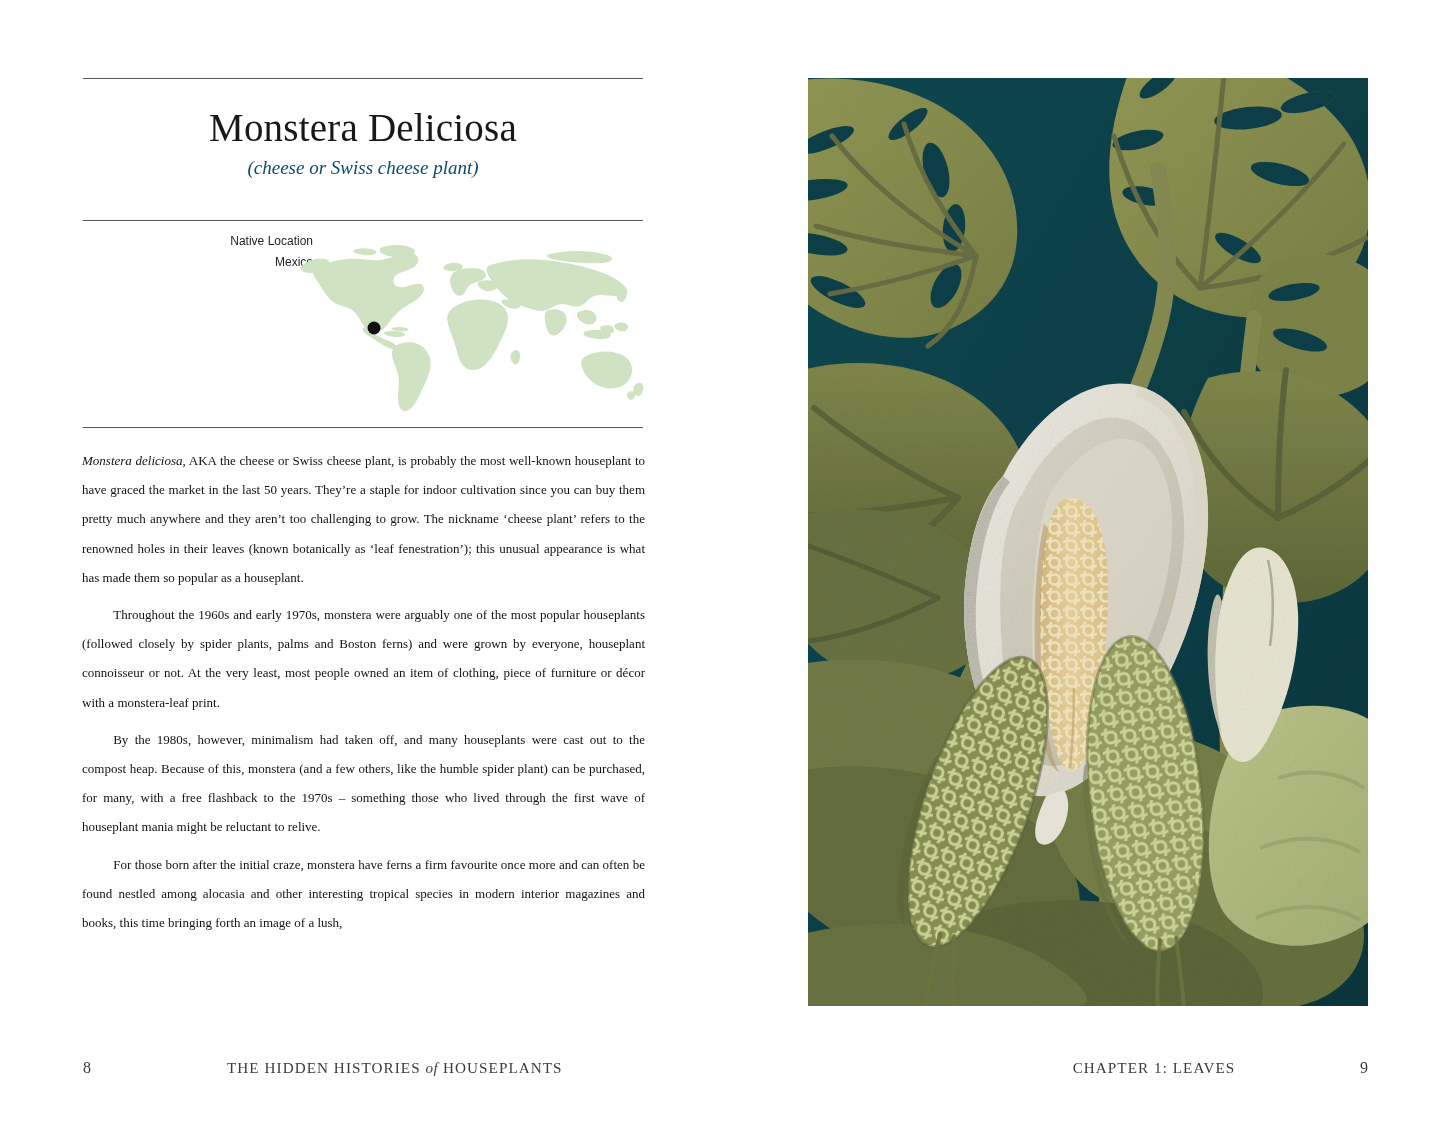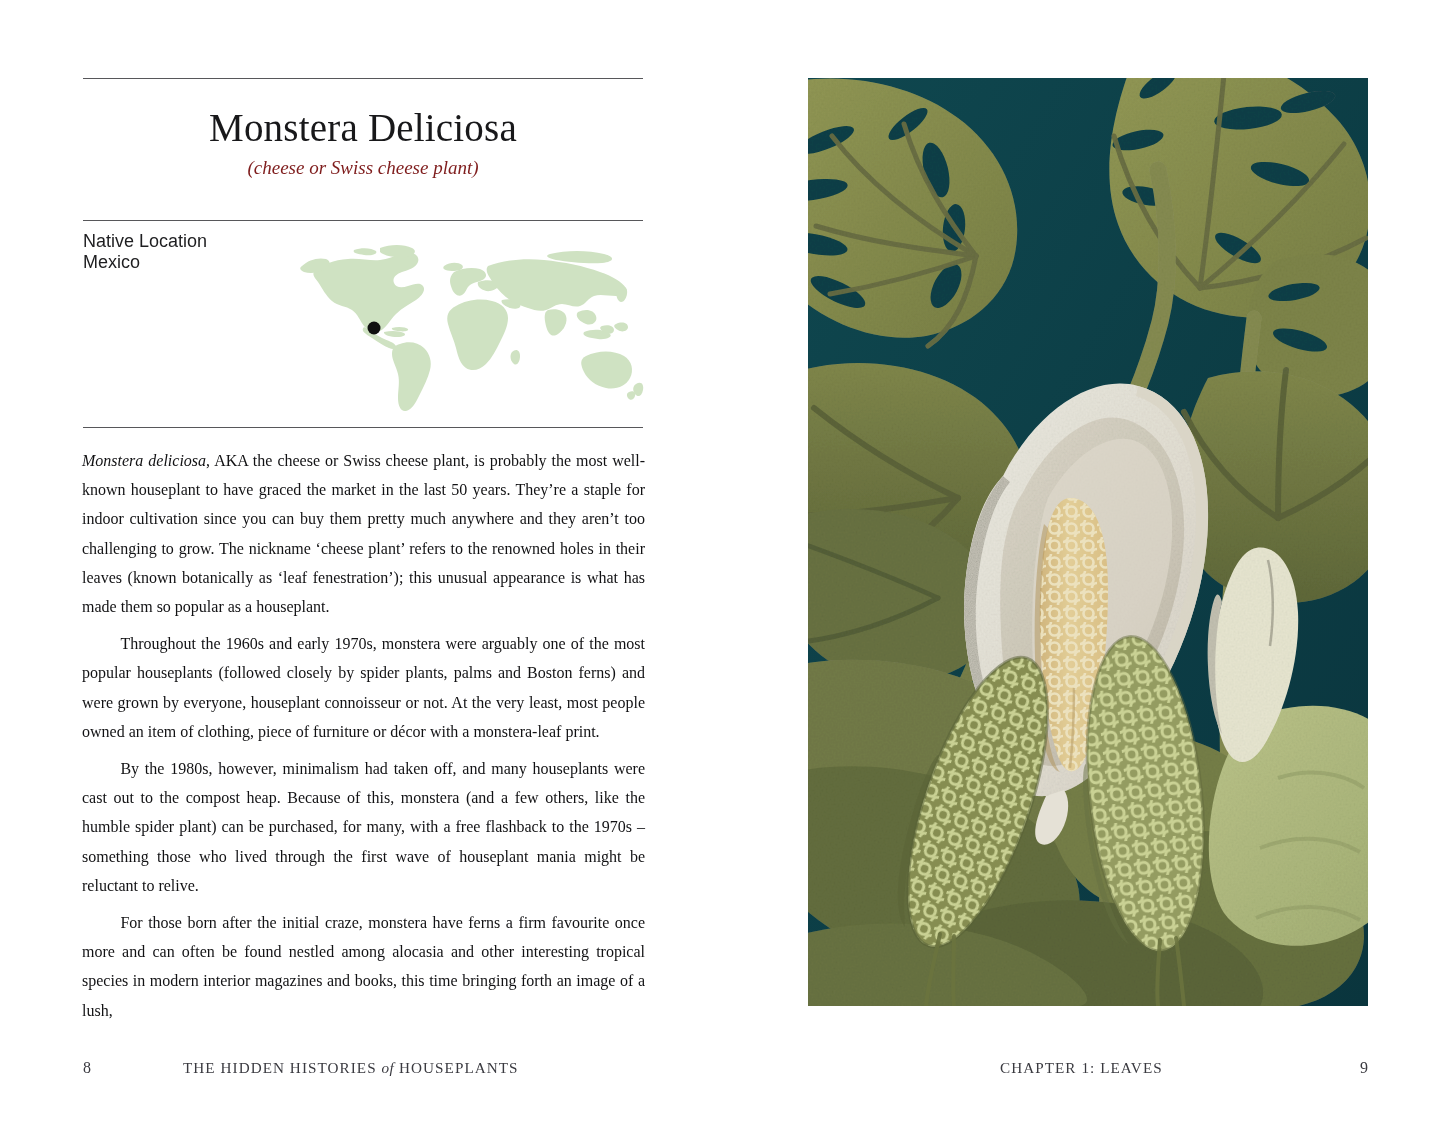--- a/index.html
+++ b/index.html
@@ -32,39 +32,40 @@
     font-weight:400;
     color:#18181a;
     letter-spacing:0.2px;
   }
   .subtitle{
     position:absolute;left:75px;top:156px;width:560px;
     text-align:center;
     font-family:"Liberation Serif", serif;
     font-style:italic;
     font-size:19px;line-height:24px;
-    color:#7f1d1d;
+    color:#0c4a6e;
   }
 
   .native-block{
     position:absolute;left:75px;top:231px;width:230px;
     font-family:"Liberation Sans", sans-serif;
-    font-size:18px;line-height:21px;
+    font-size:12px;line-height:21px;
     color:#1e1e20;
+    text-align:right;
   }
 
   .map-wrap{
     position:absolute;left:288px;top:238px;width:350px;height:175px;
   }
   .map-wrap svg{display:block;width:350px;height:175px;}
 
   .body-text{
     position:absolute;left:74px;top:446px;width:563px;
     font-family:"Liberation Serif", serif;
-    font-size:16px;
+    font-size:13px;
     line-height:29.2px;
     color:#121214;
     text-align:justify;
     text-justify:inter-word;
     hyphens:none;
   }
   .body-text p{margin:0;}
   .body-text p + p{text-indent:2.4em;margin-top:8px;}
   .body-text i{font-style:italic;}
 
@@ -72,25 +73,25 @@
   .footer{
     position:absolute;top:1057px;height:22px;
     font-family:"Liberation Serif", serif;
     font-size:15.2px;line-height:22px;
     color:#3a3a40;
     letter-spacing:1.05px;
   }
   .footer .pgnum{letter-spacing:0;font-size:16px;}
   .foot-left{left:75px;width:560px;display:flex;align-items:baseline;}
   .foot-left .pgnum{width:100px;text-align:left;}
-  .foot-left .ftxt{flex:1;text-align:left;}
+  .foot-left .ftxt{flex:1;text-align:left;margin-left:44px;}
   .foot-left .ftxt i{font-style:italic;letter-spacing:0.4px;}
 
   .foot-right{left:808px;width:560px;display:flex;align-items:baseline;}
-  .foot-right .ftxt{flex:1;text-align:left;padding-left:192px;}
+  .foot-right .ftxt{flex:1;text-align:center;padding-left:192px;}
   .foot-right .pgnum{width:60px;text-align:right;}
 
   
   .illus{
     position:absolute;left:808px;top:78px;width:560px;height:928px;
     overflow:hidden;
     background:#0d4049;
   }
   .illus svg{display:block;width:560px;height:928px;}
 </style>

